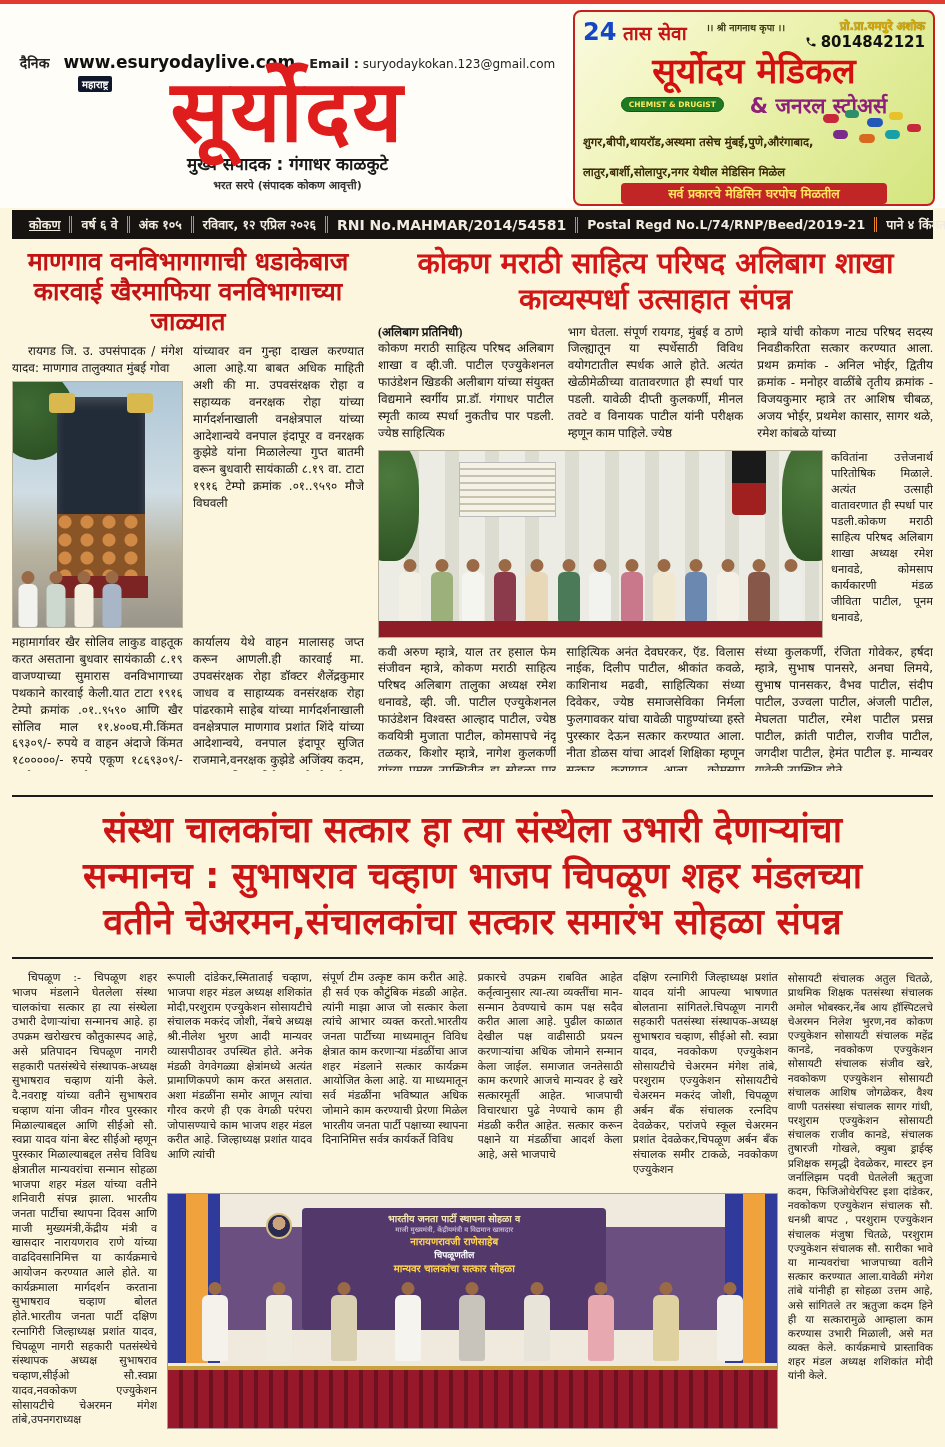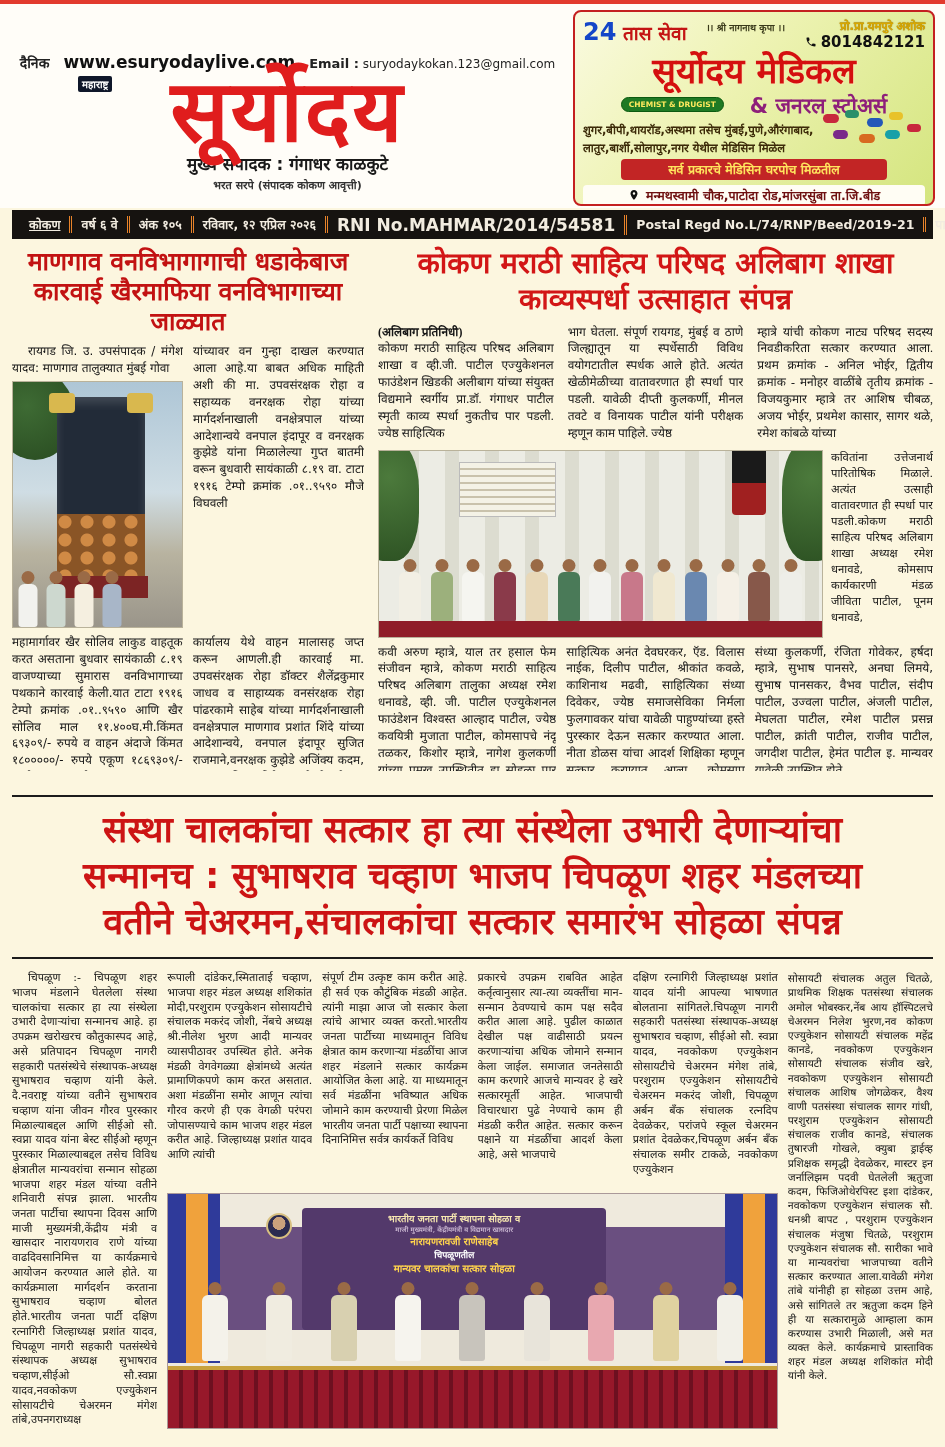--- a/index.html
+++ b/index.html
@@ -28,33 +28,33 @@
   .ad-row1{display:flex;justify-content:space-between;align-items:flex-start;}
   .ad-24{font-size:19px;font-weight:800;color:#c41414;white-space:nowrap;}
   .ad-24 .n24{color:#1446c8;font-size:24px;}
   .ad-bless{font-size:9.5px;color:#3a3a1a;font-weight:bold;margin-top:3px;}
   .ad-owner{text-align:right;font-size:11.5px;font-weight:800;color:#d8a800;text-shadow:0 0 1px #7a5a00;}
   .ad-phone{display:flex;align-items:center;gap:4px;justify-content:flex-end;font-size:15px;font-weight:800;color:#111;}
   .ad-title{text-align:center;font-size:35px;font-weight:800;color:#d40f0f;line-height:1.05;margin-top:2px;text-shadow:1px 1px 0 #f8e8b0;}
   .ad-sub-row{display:flex;align-items:center;justify-content:center;gap:26px;margin-top:1px;}
   .ad-badge{background:#1f7a24;color:#ffe95e;font-size:7.5px;font-weight:bold;padding:2px 7px;border-radius:9px;border:1px solid #0c5a10;}
   .ad-sub{font-size:21px;font-weight:800;color:#8e1f7a;}
-  .ad-line{font-size:11.5px;font-weight:bold;color:#3c2a08;margin-top:3px;}
+  .ad-line{font-size:11.5px;font-weight:bold;color:#3c2a08;margin-top:15px;}
   .ad-strip{margin:4px auto 0 auto;width:78%;text-align:center;background:#c22525;color:#ffe55e;font-size:12.5px;font-weight:800;padding:2px 4px;border-radius:4px;}
   .ad-addr{display:flex;align-items:center;gap:6px;margin-top:5px;background:#fffdf4;border-radius:4px;padding:2px 8px;font-size:12.5px;font-weight:800;color:#6e1010;justify-content:center;}
   .pin{width:12px;height:12px;flex:0 0 12px;}
   .caps{position:absolute;right:4px;top:96px;width:110px;height:62px;pointer-events:none;}
   .caps i{position:absolute;border-radius:6px;}
 
   
   .infobar{display:flex;align-items:center;background:#161310;color:#f2ece0;height:29px;margin:2px 12px 0 12px;padding:0 8px;font-size:12.5px;font-weight:bold;white-space:nowrap;}
   .infobar .seg{padding:0 9px;}
   .infobar .seg:not(:last-child){border-right:3px double #e8832a;}
   .infobar .edition{text-decoration:underline;}
-  .infobar .rni{font-size:17px;}
+  .infobar .rni{font-size:14px;}
 
   
   .top-stories{display:flex;gap:14px;padding:6px 12px 24px 12px;height:556px;}
   article{overflow:hidden;}
   .story1{flex:0 0 352px;}
   .story2{flex:1;}
   .head1{color:#c21212;font-weight:800;font-size:25px;line-height:1.2;text-align:center;margin:2px 0 6px 0;}
   .head2{color:#d21616;font-weight:800;font-size:29px;line-height:1.25;text-align:center;margin:0 0 6px 0;}
   .bcol, .bcol3, .sidecol{font-size:11.9px;line-height:1.42;color:#151515;text-align:justify;overflow:hidden;}
   .indent{text-indent:16px;}

